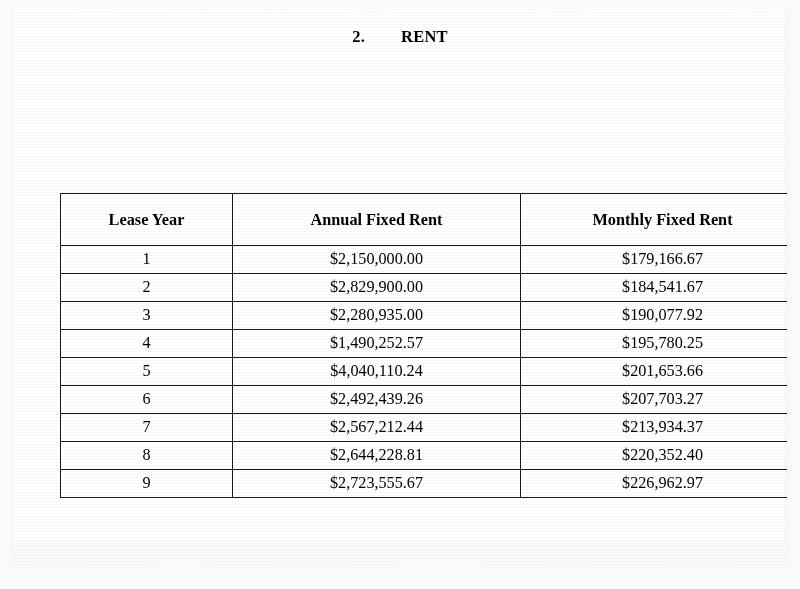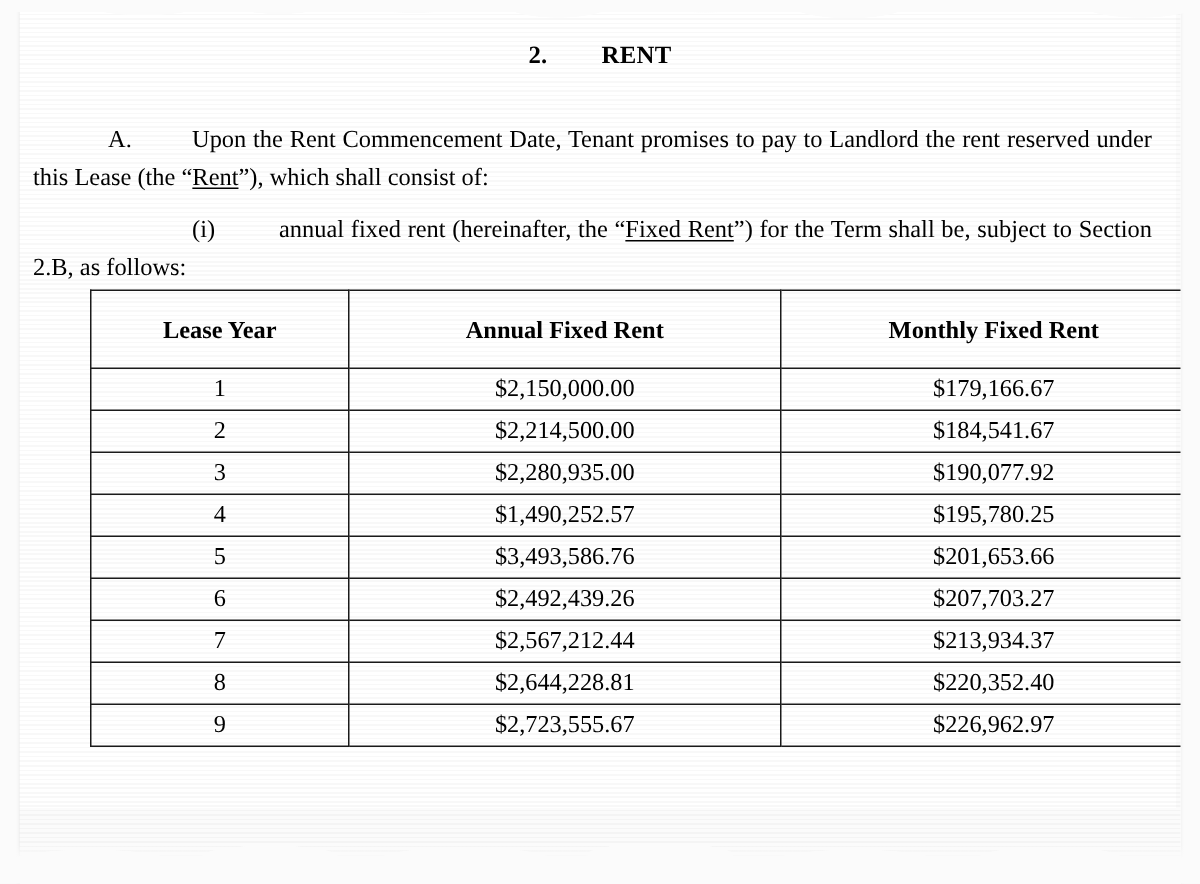--- a/index.html
+++ b/index.html
@@ -177,27 +177,21 @@
 <div class="scan-surface">
 
   <div class="page-sheet"></div>
 
   <div class="doc-body">
 
     <div class="section-heading">
       <span class="num">2.</span><span>RENT</span>
     </div>
 
-    <p class="para para-a">
-      <span class="lead-a">A.</span><span>Upon the Rent Commencement Date, Tenant promises to pay to Landlord the rent reserved under this Lease (the “</span><span class="u">Rent</span><span>”), which shall consist of:</span>
-    </p>
-
-    <p class="para para-i">
-      <span class="lead-i">(i)</span><span>annual fixed rent (hereinafter, the “</span><span class="u">Fixed Rent</span><span>”) for the Term shall be, subject to Section 2.B, as follows:</span>
-    </p>
+
 
     <div class="rent-table-wrap">
       <table class="rent-table">
         <colgroup>
           <col class="c-year">
           <col class="c-annual">
           <col class="c-month">
         </colgroup>
         <thead>
           <tr>
@@ -207,36 +201,36 @@
           </tr>
         </thead>
         <tbody>
           <tr>
             <td>1</td>
             <td>$2,150,000.00</td>
             <td>$179,166.67</td>
           </tr>
           <tr>
             <td>2</td>
-            <td>$2,214,500.00</td>
+            <td>$2,829,900.00</td>
             <td>$184,541.67</td>
           </tr>
           <tr>
             <td>3</td>
             <td>$2,280,935.00</td>
             <td>$190,077.92</td>
           </tr>
           <tr>
             <td>4</td>
             <td>$1,490,252.57</td>
             <td>$195,780.25</td>
           </tr>
           <tr>
             <td>5</td>
-            <td>$3,493,586.76</td>
+            <td>$4,040,110.24</td>
             <td>$201,653.66</td>
           </tr>
           <tr>
             <td>6</td>
             <td>$2,492,439.26</td>
             <td>$207,703.27</td>
           </tr>
           <tr>
             <td>7</td>
             <td>$2,567,212.44</td>

